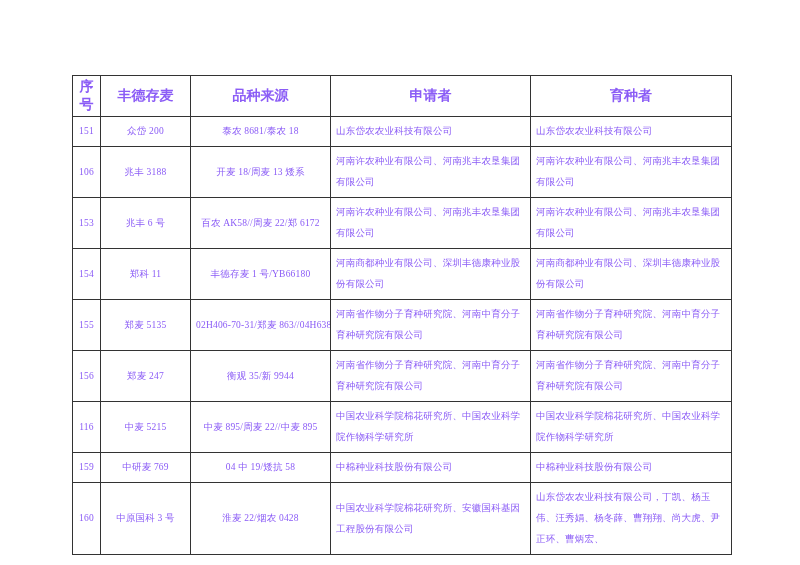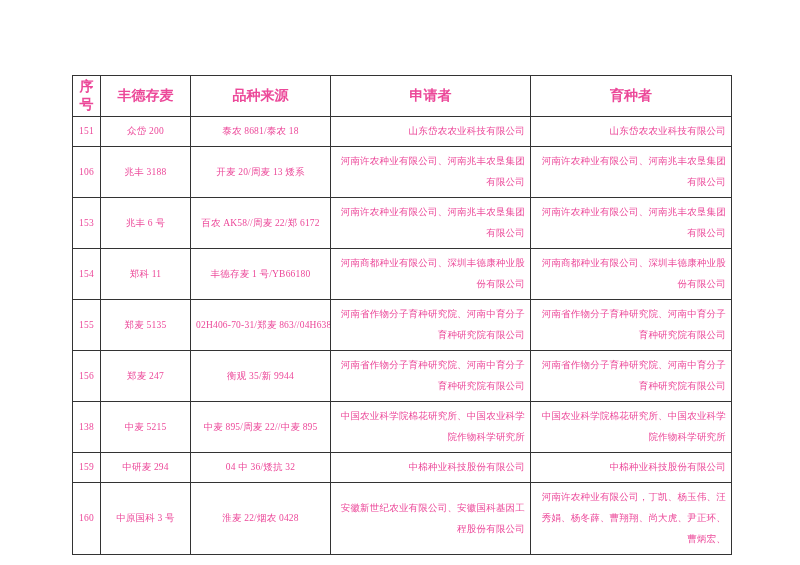--- a/index.html
+++ b/index.html
@@ -1,21 +1,21 @@
 <!DOCTYPE html>
 <html><head>
 <meta charset="utf-8">
 <style>
   html,body{margin:0;padding:0;background:#ffffff;}
   .page{
     position:relative;
     width:800px;height:565px;
     background:#ffffff;
     font-family:"Liberation Serif","DejaVu Serif",serif;
-    color:#ec4899;
+    color:#8b5cf6;
     overflow:hidden;
   }
   table.variety-table{
     position:absolute;
     left:72px;top:75px;
     width:659px;
     border-collapse:collapse;
     table-layout:fixed;
   }
   .variety-table th,
@@ -35,21 +35,21 @@
   .variety-table td{
     font-size:9.5px;
     letter-spacing:0.2px;
     line-height:21px;
     padding:4px 5px;
     vertical-align:middle;
   }
   .col-num{text-align:center;}
   .col-name{text-align:center;}
   .col-source{text-align:center;white-space:nowrap;overflow:hidden;margin-left:40px;}
-  .col-applicant,.col-breeder{text-align:right;}
+  .col-applicant,.col-breeder{text-align:left;}
 </style>
 </head>
 <body>
 
 <div class="page">
   <table class="variety-table">
     <colgroup>
       <col style="width:28px">
       <col style="width:90px">
       <col style="width:140px">
@@ -69,21 +69,21 @@
         <tr>
           <td class="col-num">151</td>
           <td class="col-name">众岱 200</td>
           <td class="col-source">泰农 8681/泰农 18</td>
           <td class="col-applicant">山东岱农农业科技有限公司</td>
           <td class="col-breeder">山东岱农农业科技有限公司</td>
         </tr>
         <tr>
           <td class="col-num">106</td>
           <td class="col-name">兆丰 3188</td>
-          <td class="col-source">开麦 20/周麦 13 矮系</td>
+          <td class="col-source">开麦 18/周麦 13 矮系</td>
           <td class="col-applicant">河南许农种业有限公司、河南兆丰农垦集团有限公司</td>
           <td class="col-breeder">河南许农种业有限公司、河南兆丰农垦集团有限公司</td>
         </tr>
         <tr>
           <td class="col-num">153</td>
           <td class="col-name">兆丰 6 号</td>
           <td class="col-source">百农 AK58//周麦 22/郑 6172</td>
           <td class="col-applicant">河南许农种业有限公司、河南兆丰农垦集团有限公司</td>
           <td class="col-breeder">河南许农种业有限公司、河南兆丰农垦集团有限公司</td>
         </tr>
@@ -102,35 +102,35 @@
           <td class="col-breeder">河南省作物分子育种研究院、河南中育分子育种研究院有限公司</td>
         </tr>
         <tr>
           <td class="col-num">156</td>
           <td class="col-name">郑麦 247</td>
           <td class="col-source">衡观 35/新 9944</td>
           <td class="col-applicant">河南省作物分子育种研究院、河南中育分子育种研究院有限公司</td>
           <td class="col-breeder">河南省作物分子育种研究院、河南中育分子育种研究院有限公司</td>
         </tr>
         <tr>
-          <td class="col-num">138</td>
+          <td class="col-num">116</td>
           <td class="col-name">中麦 5215</td>
           <td class="col-source">中麦 895/周麦 22//中麦 895</td>
           <td class="col-applicant">中国农业科学院棉花研究所、中国农业科学院作物科学研究所</td>
           <td class="col-breeder">中国农业科学院棉花研究所、中国农业科学院作物科学研究所</td>
         </tr>
         <tr>
           <td class="col-num">159</td>
-          <td class="col-name">中研麦 294</td>
-          <td class="col-source">04 中 36/矮抗 32</td>
+          <td class="col-name">中研麦 769</td>
+          <td class="col-source">04 中 19/矮抗 58</td>
           <td class="col-applicant">中棉种业科技股份有限公司</td>
           <td class="col-breeder">中棉种业科技股份有限公司</td>
         </tr>
         <tr>
           <td class="col-num">160</td>
           <td class="col-name">中原国科 3 号</td>
           <td class="col-source">淮麦 22/烟农 0428</td>
-          <td class="col-applicant">安徽新世纪农业有限公司、安徽国科基因工程股份有限公司</td>
-          <td class="col-breeder">河南许农种业有限公司，丁凯、杨玉伟、汪秀娟、杨冬薛、曹翔翔、尚大虎、尹正环、曹炳宏、</td>
+          <td class="col-applicant">中国农业科学院棉花研究所、安徽国科基因工程股份有限公司</td>
+          <td class="col-breeder">山东岱农农业科技有限公司，丁凯、杨玉伟、汪秀娟、杨冬薛、曹翔翔、尚大虎、尹正环、曹炳宏、</td>
         </tr>
       </tbody>
   </table>
 </div>
 
 </body></html>

